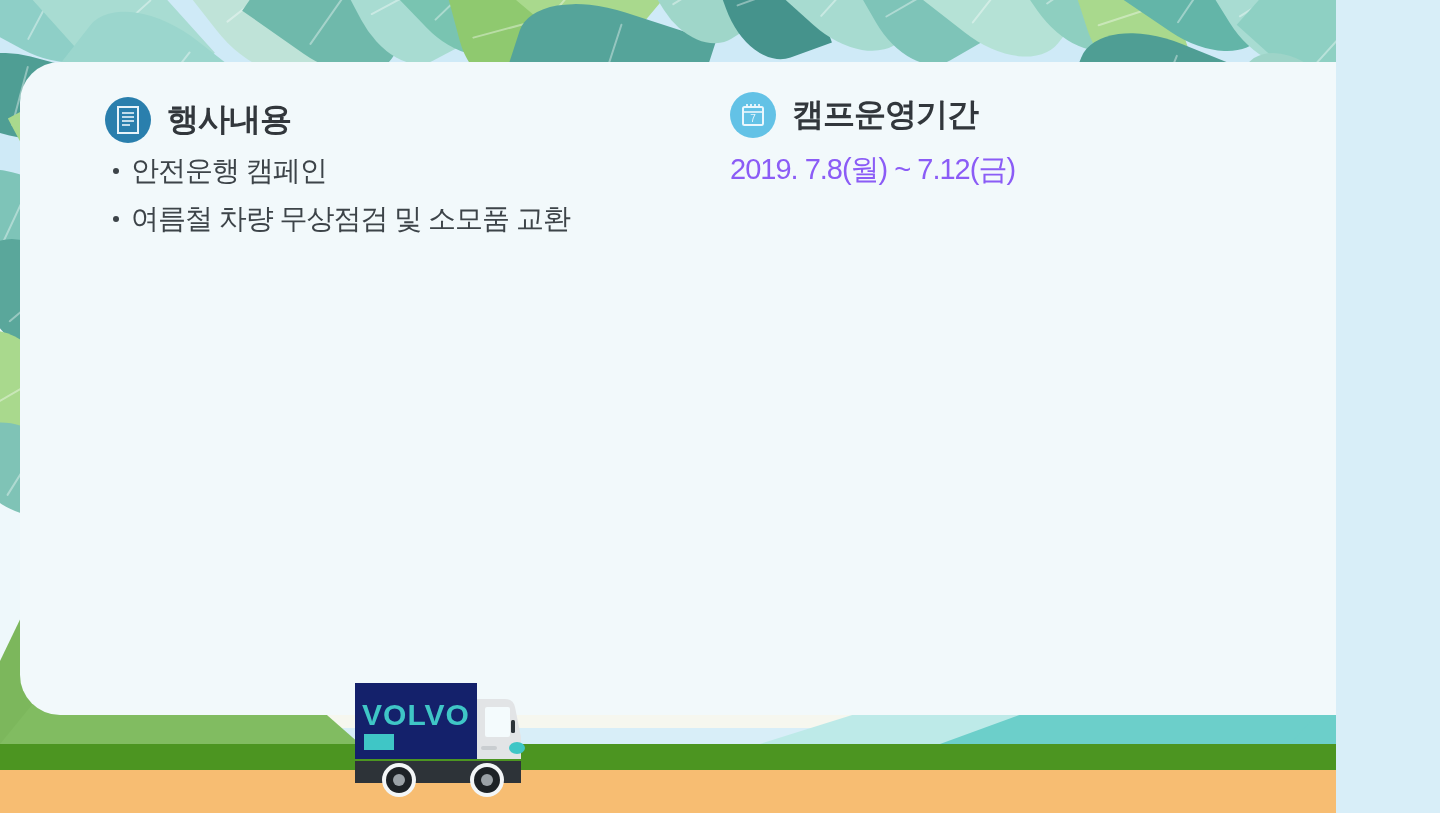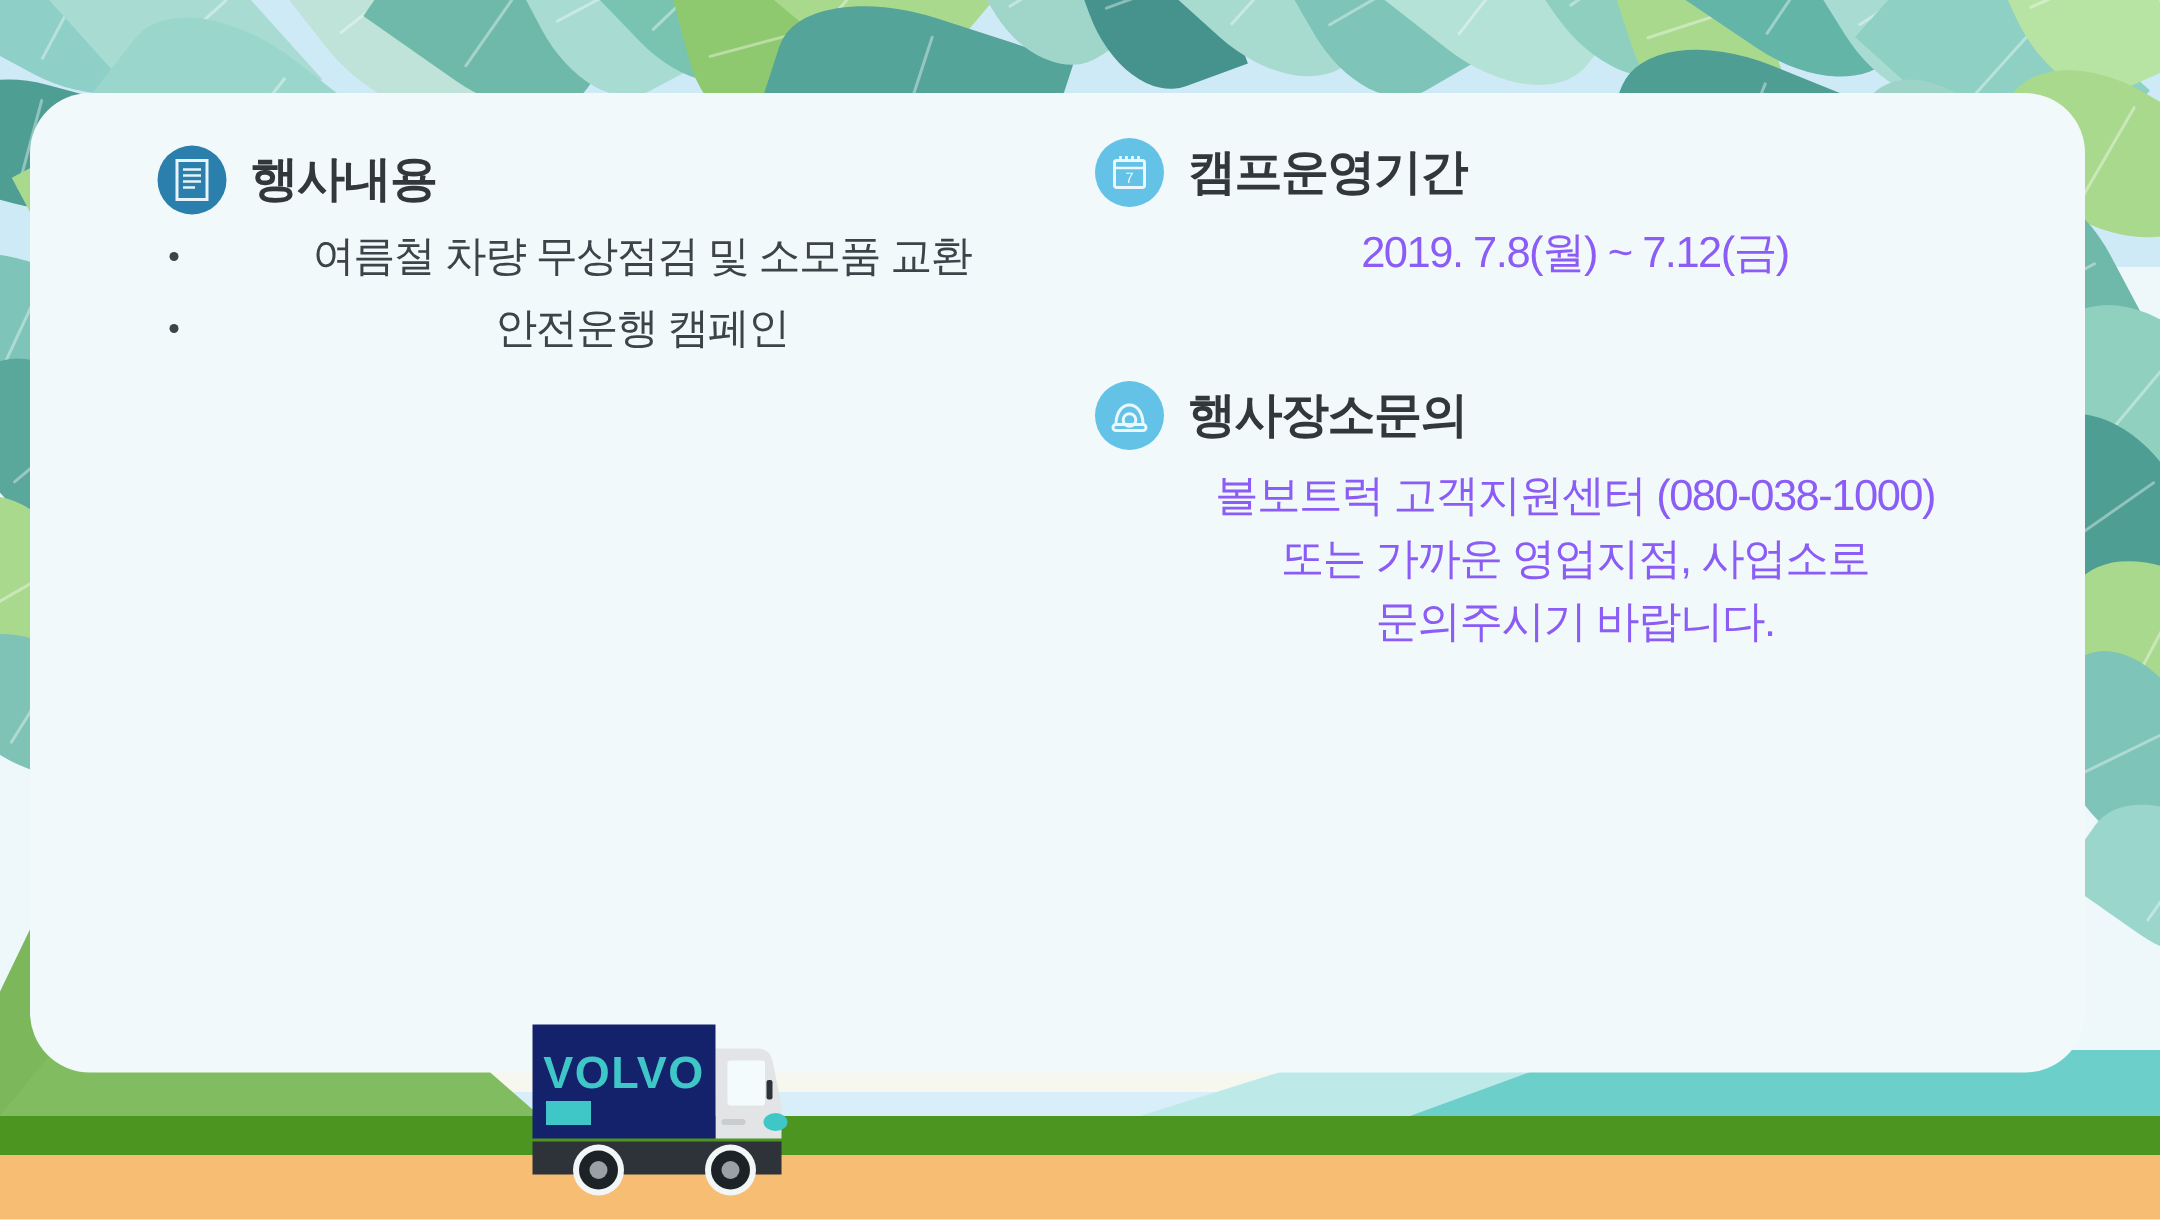--- a/index.html
+++ b/index.html
@@ -2,21 +2,21 @@
 <html lang="ko"><head>
 <meta charset="utf-8">
 <title>Volvo Truck Camp Poster</title>
 <style>
   html,body{margin:0;padding:0;}
   body{
     width:1440px;height:813px;overflow:hidden;position:relative;
     font-family:"Liberation Sans","DejaVu Sans",sans-serif;
     background:#d8eef8;
   }
-  #stage{position:absolute;inset:0;width:1440px;height:813px;overflow:hidden;text-align:center;}
+  #stage{position:absolute;inset:0;width:1336px;height:813px;overflow:hidden;}
 
   
   .bg-sky-top{position:absolute;left:0;top:0;width:1440px;height:178px;background:#cfeaf7;}
   .bg-sky-low{position:absolute;left:0;top:178px;width:1440px;height:537px;background:#eef8fb;}
   .bg-white-strip{position:absolute;left:0;top:700px;width:1440px;height:28px;background:#f6f7ef;}
   .grass{position:absolute;left:0;top:744px;width:1440px;height:26px;background:#4c9521;}
   .sand{position:absolute;left:0;top:770px;width:1440px;height:43px;background:#f7bd72;}
 
   
   .leaf{position:absolute;border-radius:50% 0 50% 0;}
@@ -220,22 +220,22 @@
               <line x1="7" y1="8" x2="19" y2="8" stroke="#e8f4fa" stroke-width="1.6"></line>
               <line x1="7" y1="12" x2="19" y2="12" stroke="#e8f4fa" stroke-width="1.6"></line>
               <line x1="7" y1="16" x2="19" y2="16" stroke="#e8f4fa" stroke-width="1.6"></line>
               <line x1="7" y1="20" x2="15" y2="20" stroke="#e8f4fa" stroke-width="1.6"></line>
             </svg>
           </span>
           <span class="head-title">행사내용</span>
         </div>
 
         <ul class="bullets">
+          <li>안전운행 캠페인</li>
           <li>여름철 차량 무상점검 및 소모품 교환</li>
-          <li>안전운행 캠페인</li>
         </ul>
       </div>
 
     </div>
 
     <div class="col" id="col-right">
 
       <div class="block">
         <div class="head">
           <span class="icon-circle light">
@@ -252,35 +252,20 @@
           <span class="head-title">캠프운영기간</span>
         </div>
         <div class="body-line">2019. 7.8(월) ~ 7.12(금)</div>
       </div>
 
       <div class="sp-1"></div>
 
 
       <div class="sp-2"></div>
 
-      <div class="block">
-        <div class="head">
-          <span class="icon-circle light">
-            <svg width="30" height="28" viewBox="0 0 30 28" aria-hidden="true">
-              <path d="M6 20 C6 12, 10 7, 15 7 C20 7, 24 12, 24 20 Z" fill="none" stroke="#eaf7fd" stroke-width="2" stroke-linejoin="round"></path>
-              <circle cx="15" cy="17" r="4.2" fill="none" stroke="#eaf7fd" stroke-width="2"></circle>
-              <rect x="4" y="20" width="22" height="4" rx="2" fill="none" stroke="#eaf7fd" stroke-width="2"></rect>
-            </svg>
-          </span>
-          <span class="head-title">행사장소문의</span>
-        </div>
-        <div class="body-line">볼보트럭 고객지원센터 (080-038-1000)</div>
-        <div class="body-line">또는 가까운 영업지점, 사업소로</div>
-        <div class="body-line">문의주시기 바랍니다.</div>
-      </div>
 
     </div>
   </div>
 
   <svg id="truck" viewBox="0 0 200 135">
 
     <path d="M132,36 L160,36 Q168,36 170,44 L176,74 L176,96 L132,96 Z" fill="#e2e4e6"></path>
 
     <rect x="140" y="44" width="25" height="30" rx="2" fill="#f4fbfd"></rect>
 

